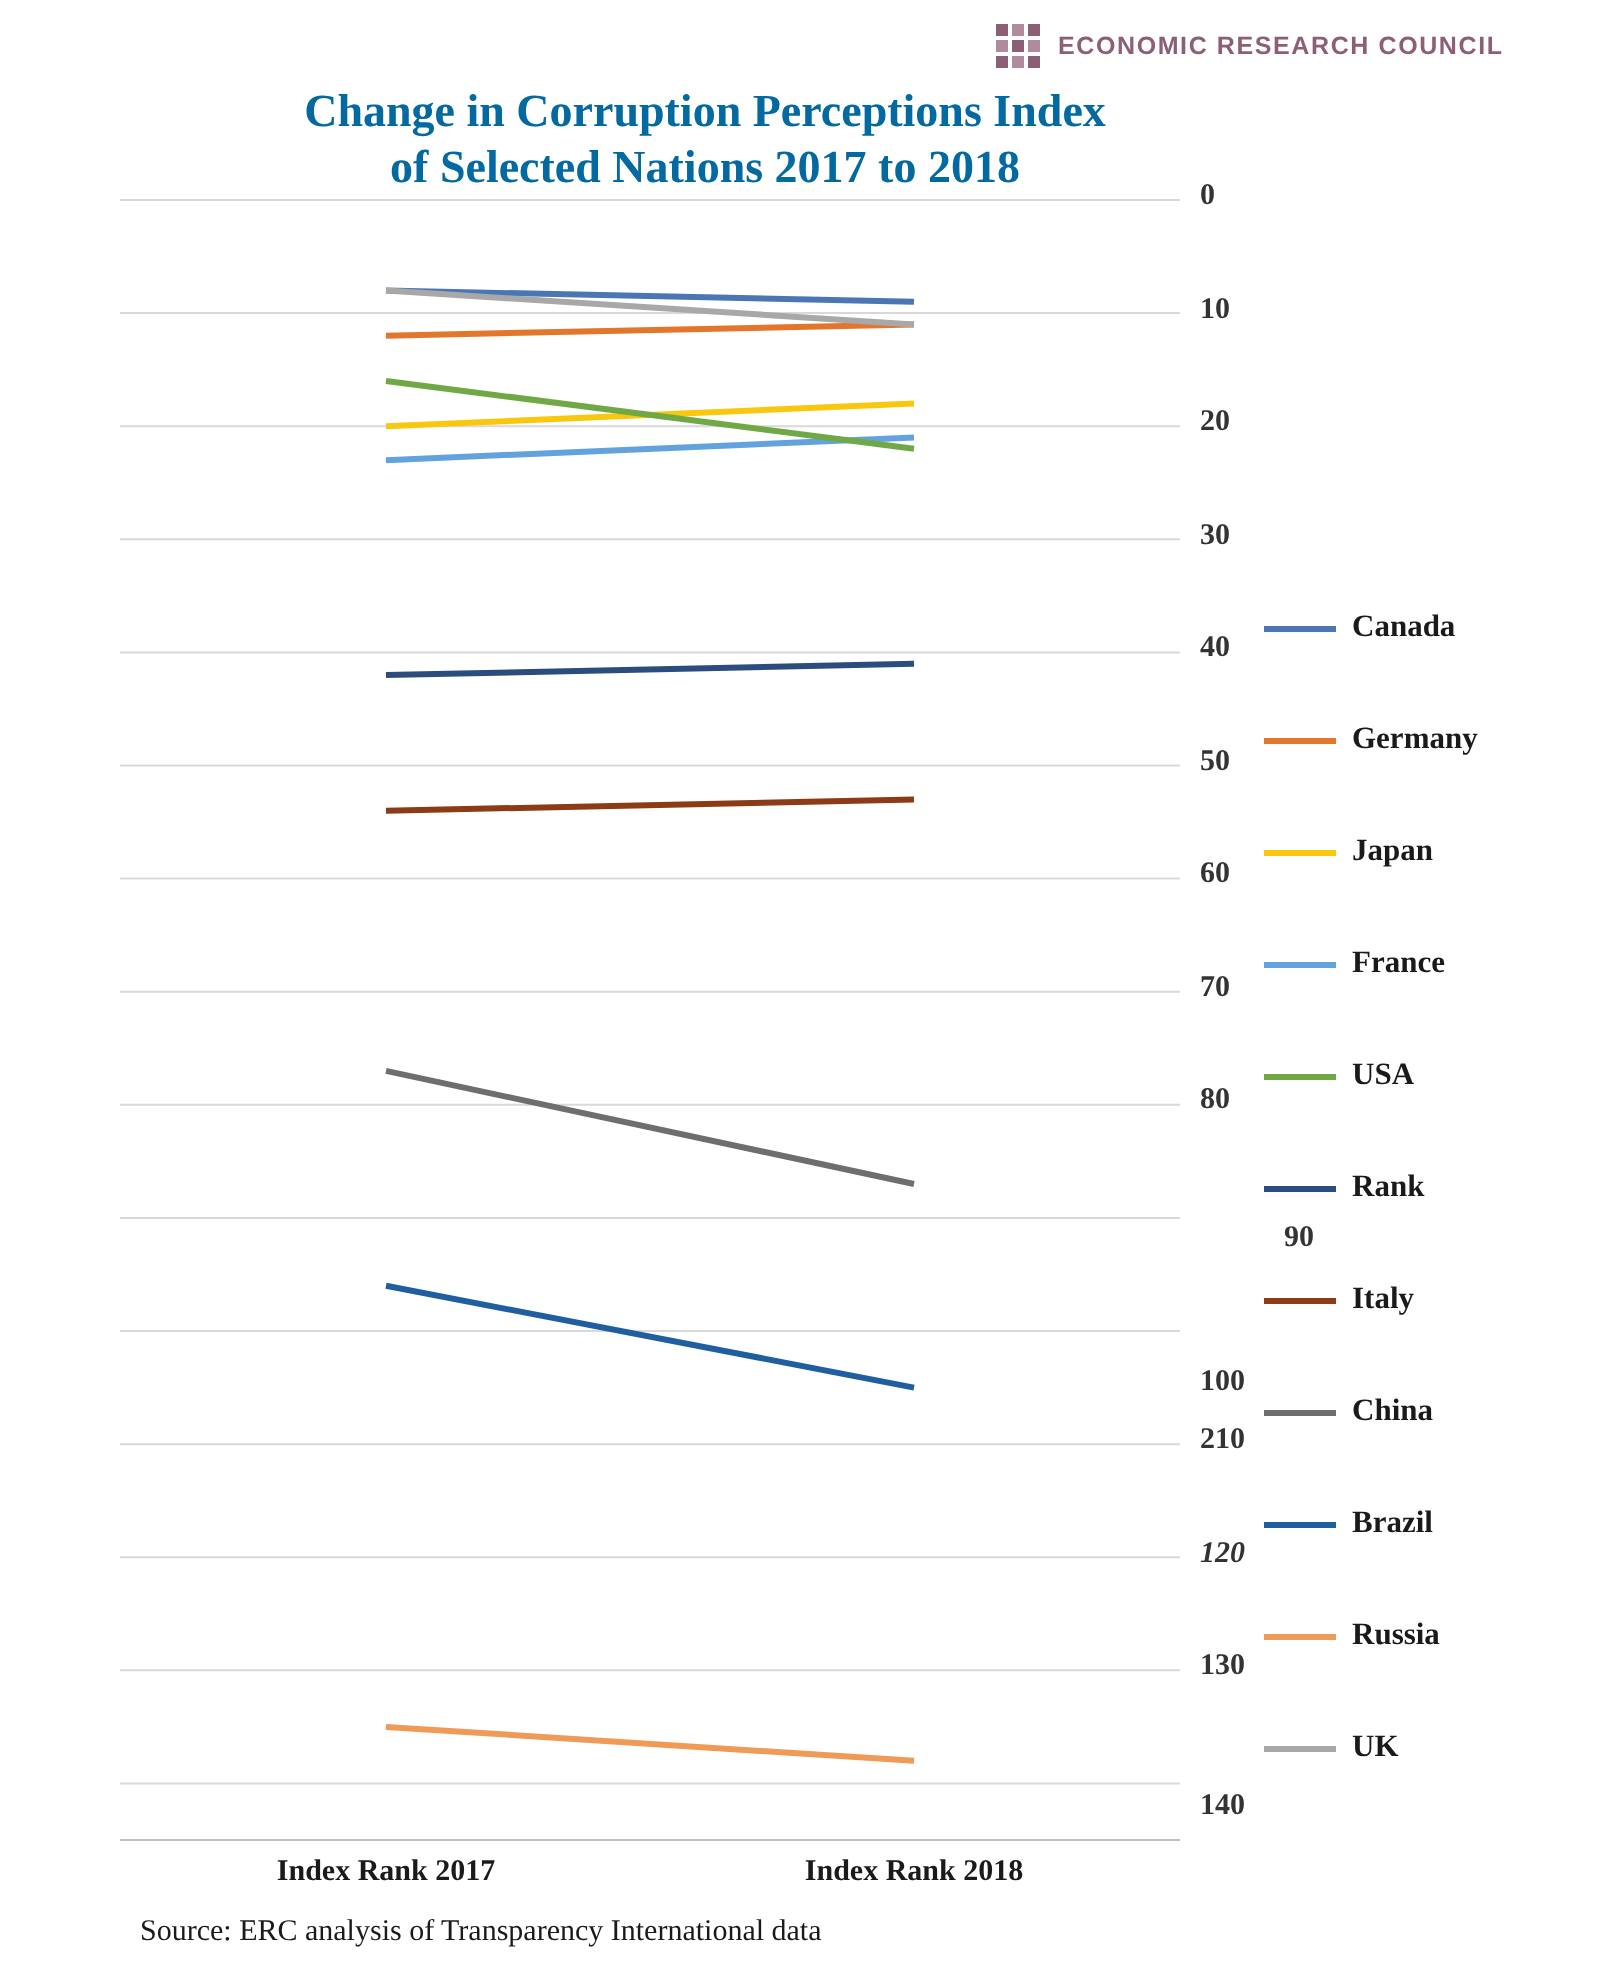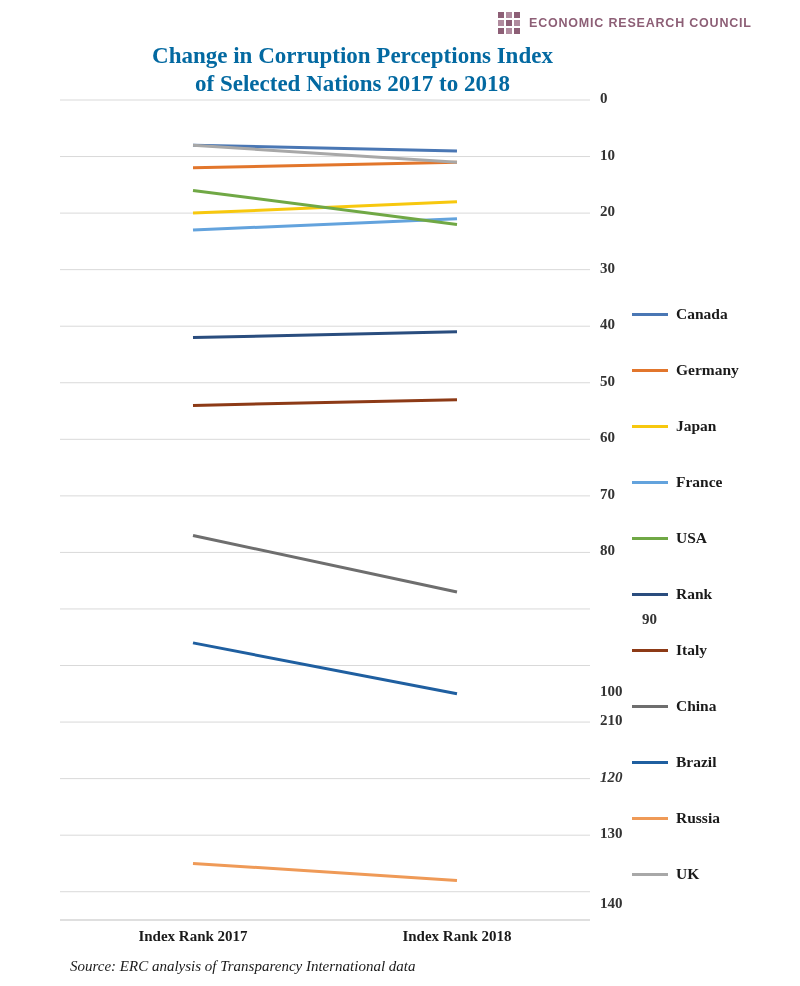--- a/index.html
+++ b/index.html
@@ -115,21 +115,20 @@
     color: #1a1a1a;
     white-space: nowrap;
   }
 
   
   #source-note {
     position: absolute;
     left: 70px;
     top: 958px;
     font-size: 15px;
-    font-style: italic;
     color: #1a1a1a;
     white-space: nowrap;
   }
 </style>
 </head>
 <body>
 
 <div id="logo-bar">
   <div id="logo-mark">
     <i class="dark"></i>

